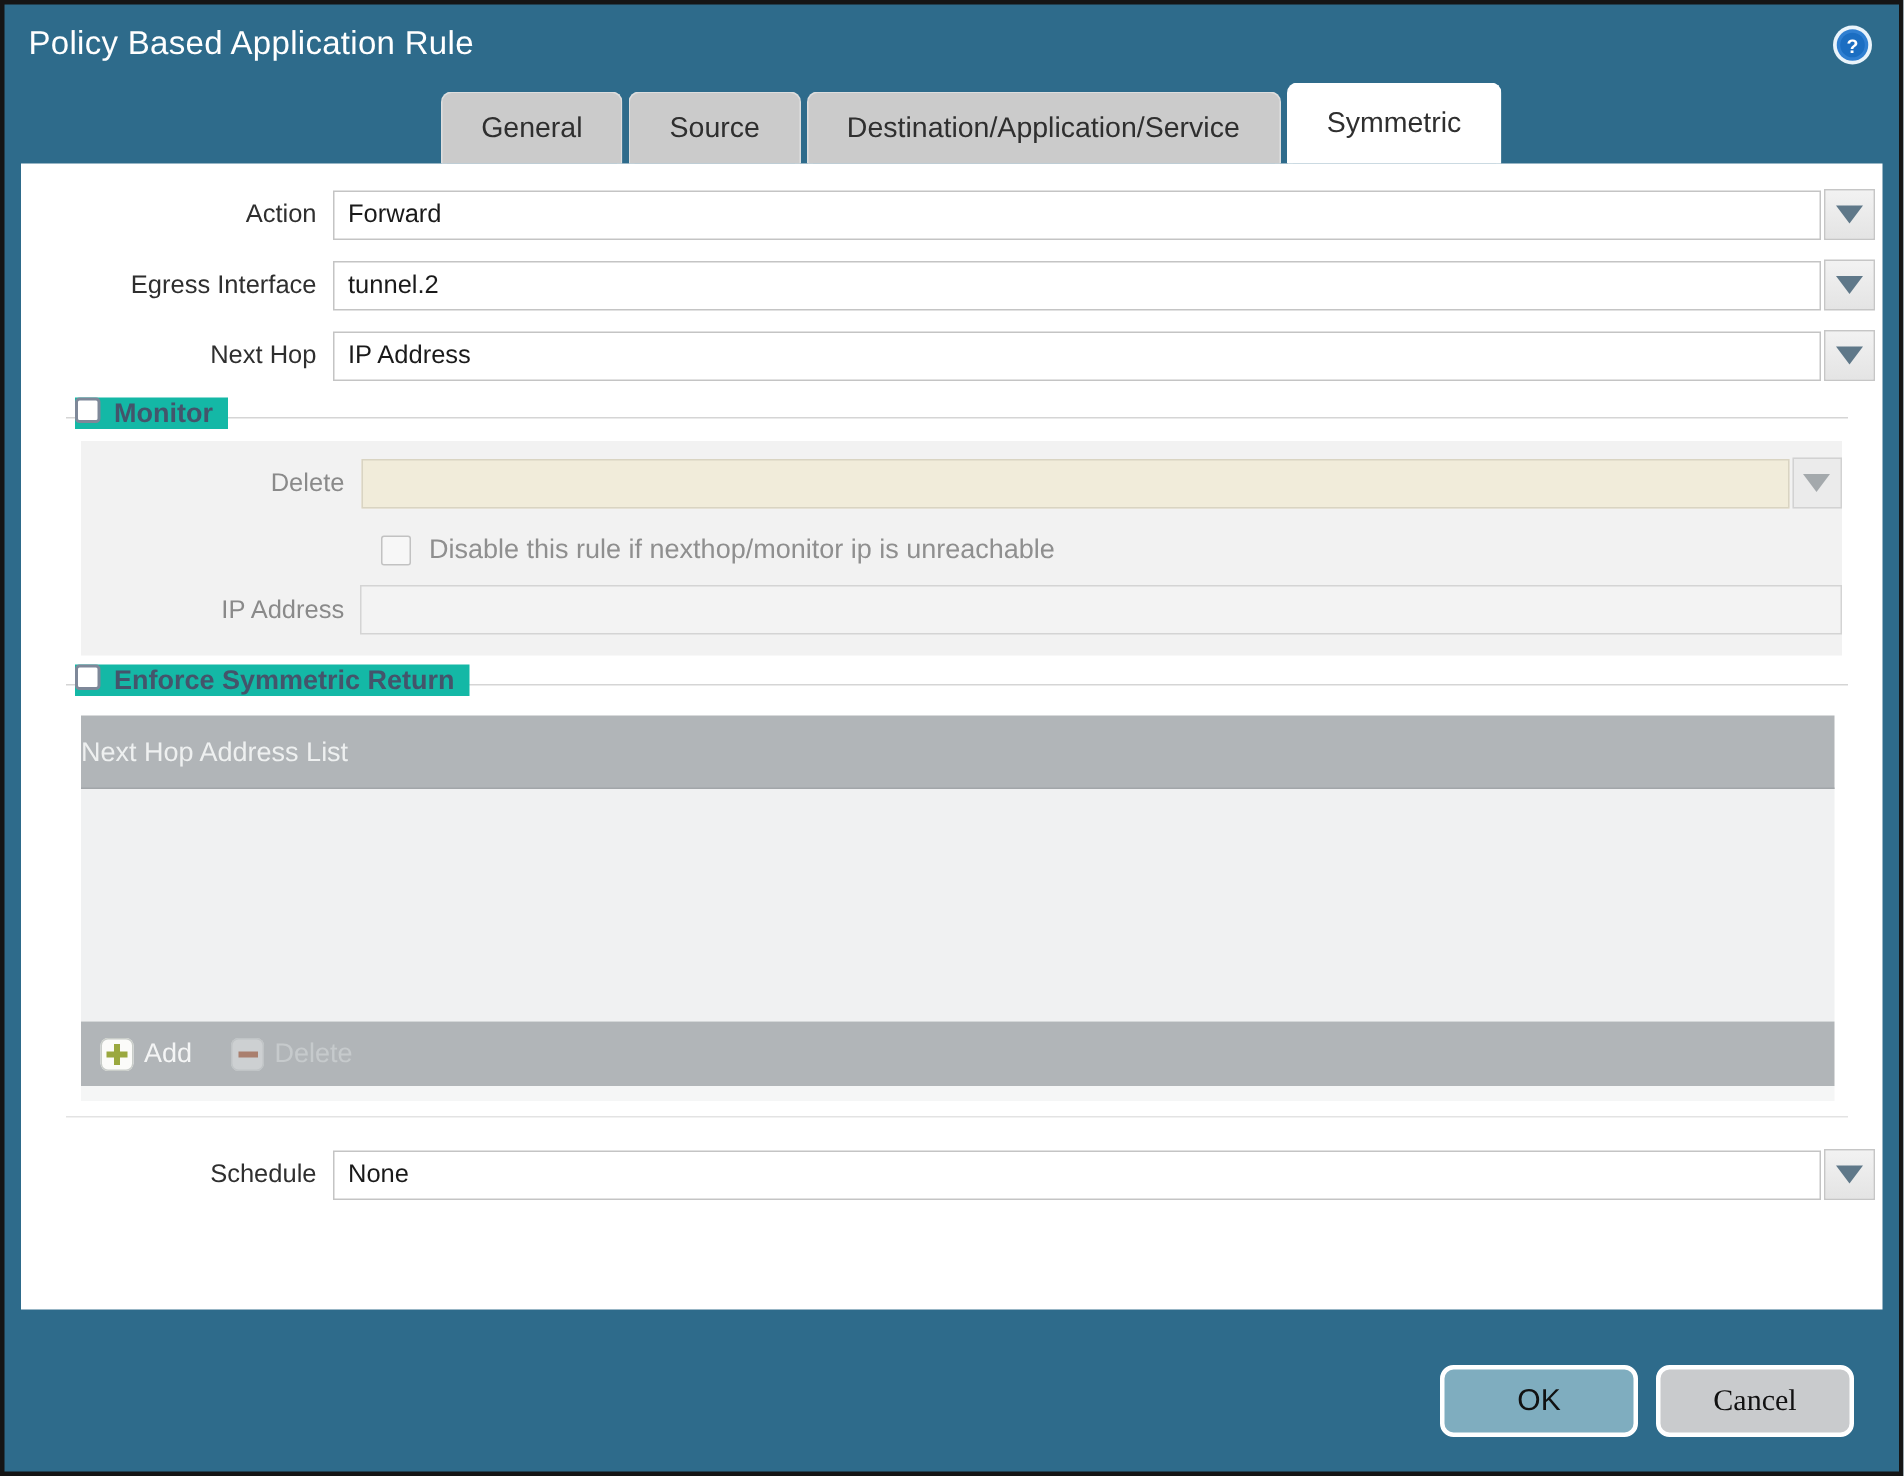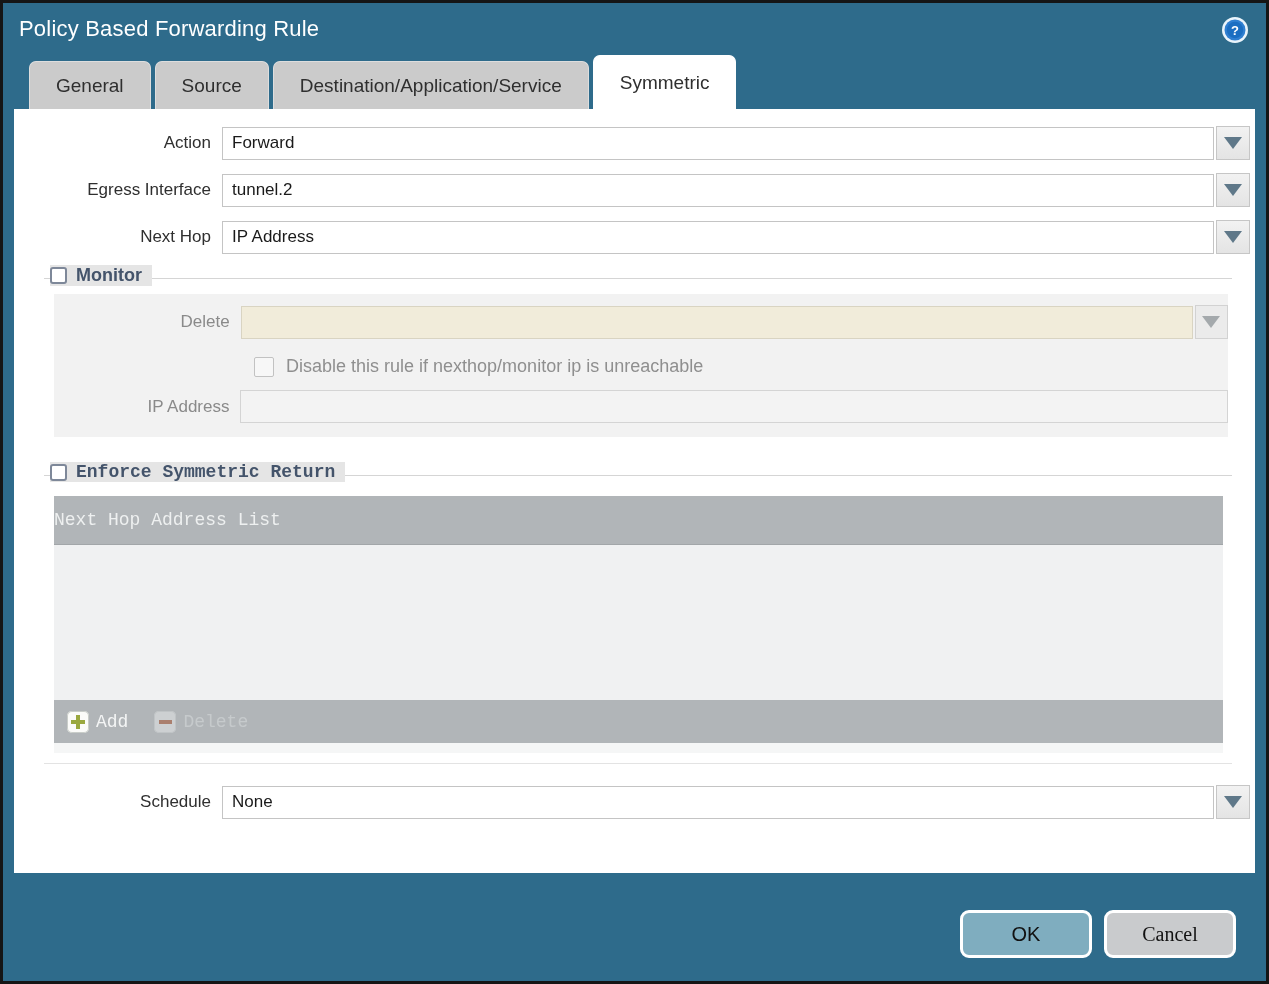--- a/index.html
+++ b/index.html
@@ -30,20 +30,21 @@
   }
   .help {
     position: absolute; top: 13px; right: 17px;
     width: 28px; height: 28px; cursor: pointer;
   }
   
   .tabs {
     display: flex; align-items: flex-end;
     padding-left: 26px; gap: 4px;
     height: 54px;
+    justify-content: center;
   }
   .tab {
     background: #cbcbcb;
     color: #2f2f2f;
     font-size: 19px;
     padding: 13px 26px 12px;
     border: 1px solid #dedede;
     border-bottom: none;
     border-radius: 7px 7px 0 0;
     white-space: nowrap;
@@ -105,23 +106,23 @@
   .ddbtn.disabled { cursor: default; }
   .ddbtn.disabled .arrow { border-top-color: #a4a9ac; }
   
   .fieldset {
     margin: 24px 23px 0 30px;
     border-top: 1px solid #d5d5d5;
     position: relative;
   }
   .legend {
     position: absolute; top: -14px; left: 6px;
-    background: #e5e5e5;
+    background: #14b8a6;
     padding: 0 10px 0 0;
-    display: flex; align-items: center; gap: 9px;
+    display: flex; gap: 9px;
     cursor: pointer;
   }
   .legend .cb {
     width: 17px; height: 17px;
     border: 2px solid #7e8899;
     border-radius: 3px;
     background: #ffffff;
   }
   .legend .cap {
     font-size: 18px; font-weight: bold;
@@ -223,21 +224,21 @@
   }
   .btn.ok { background: #7fadbf; }
   .btn.cancel { background: #c9cbcd; font-family: Liberation Serif, serif; }
 </style>
 </head>
 <body>
 
 <div class="frame">
 
   <div class="titlebar">
-    <span class="title">Policy Based Forwarding Rule</span>
+    <span class="title">Policy Based Application Rule</span>
     <span class="help">
       <svg width="28" height="28" viewBox="0 0 28 28">
         <circle cx="14" cy="14" r="13" fill="#eaf4fb"></circle>
         <circle cx="14" cy="14" r="10.5" fill="#2f7fd1"></circle>
         <circle cx="14" cy="14" r="8.2" fill="#1b6ec2"></circle>
         <text x="14" y="19" font-size="13" font-weight="bold" fill="#ffffff" text-anchor="middle" font-family="Liberation Sans, sans-serif">?</text>
       </svg>
     </span>
   </div>
 
@@ -292,21 +293,21 @@
           <span class="cb-dis"></span>
           <span class="txt">Disable this rule if nexthop/monitor ip is unreachable</span>
         </div>
         <div class="row">
           <div class="lbl">IP Address</div>
           <input class="field ipfield" readonly="" disabled="" value="" style="">
         </div>
       </div>
     </div>
 
-    <div class="fieldset esr" style="margin-top:38px;font-family:Liberation Mono, monospace;">
+    <div class="fieldset esr" style="margin-top:19px;">
       <div class="legend">
         <span class="cb"></span>
         <span class="cap">Enforce Symmetric Return</span>
       </div>
       <div class="nhtable">
         <div class="nh-head">Next Hop Address List</div>
         <div class="nh-body"></div>
         <div class="nh-foot">
           <div class="tbtn add">
             <span class="ic">

